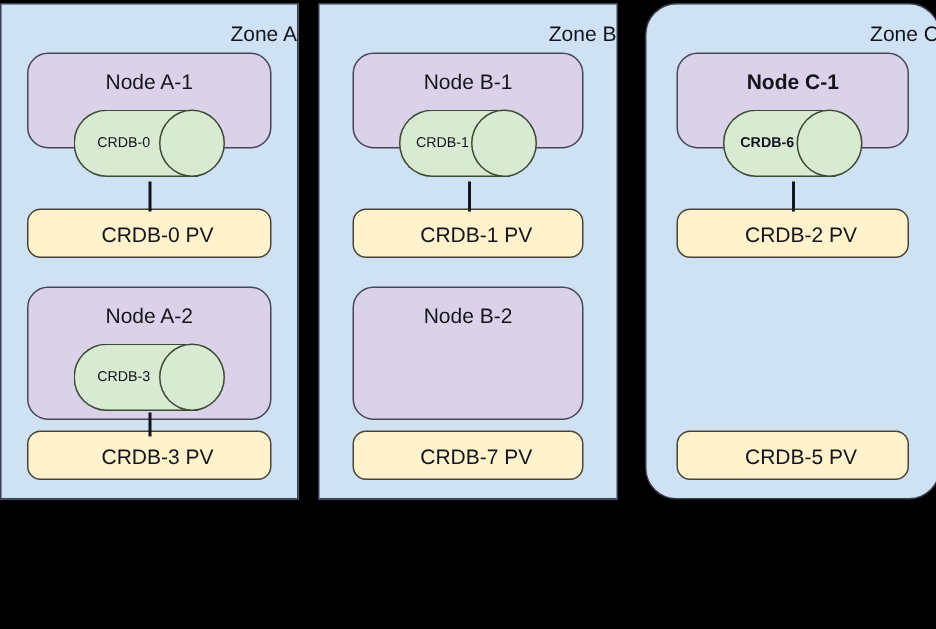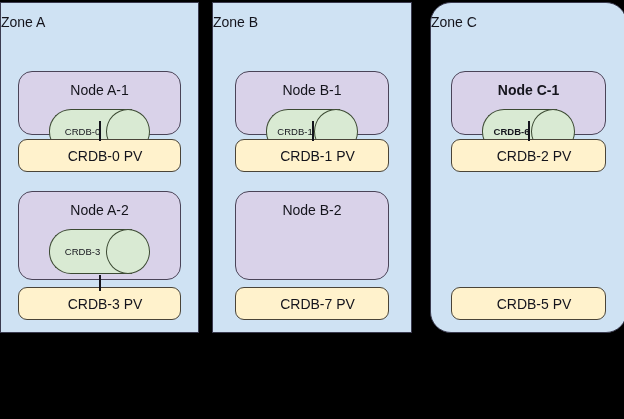--- a/index.html
+++ b/index.html
@@ -34,21 +34,21 @@
   }
   .zone-a { left: 0px;   width: 199px; }
   .zone-b { left: 212px; width: 200px; }
   .zone-c { left: 430px; width: 197px; border-radius: 21px; }
 
   .zone-title {
     position: absolute;
     left: 0;
     right: 0;
     top: 11px;
-    text-align: left;
+    text-align: right;
     font-size: 14px;
     color: #14141c;
     line-height: 16px;
   }
 
   
   .node {
     position: absolute;
     background: #d9d2e9;
     border: 1px solid #4a4458;
@@ -60,21 +60,21 @@
     left: 0;
     right: 0;
     top: 10px;
     text-align: center;
     font-size: 14px;
     color: #14141c;
     line-height: 16px;
   }
 
   
-  .node-row1 { left: 17px; right: 17px; top: 32px;  height: 64px; margin-top: 36px; }
+  .node-row1 { left: 17px; right: 17px; top: 32px;  height: 64px; }
   .node-row2 { left: 17px; right: 17px; top: 188px; height: 89px; padding-left: 16px; }
 
   .zone-b .node-row1,
   .zone-b .node-row2 { left: 22px; right: 22px; }
   .zone-c .node-row1 { left: 20px; right: 20px; font-weight: bold; }
 
   
   .cylinder {
     position: absolute;
     left: 30px;

